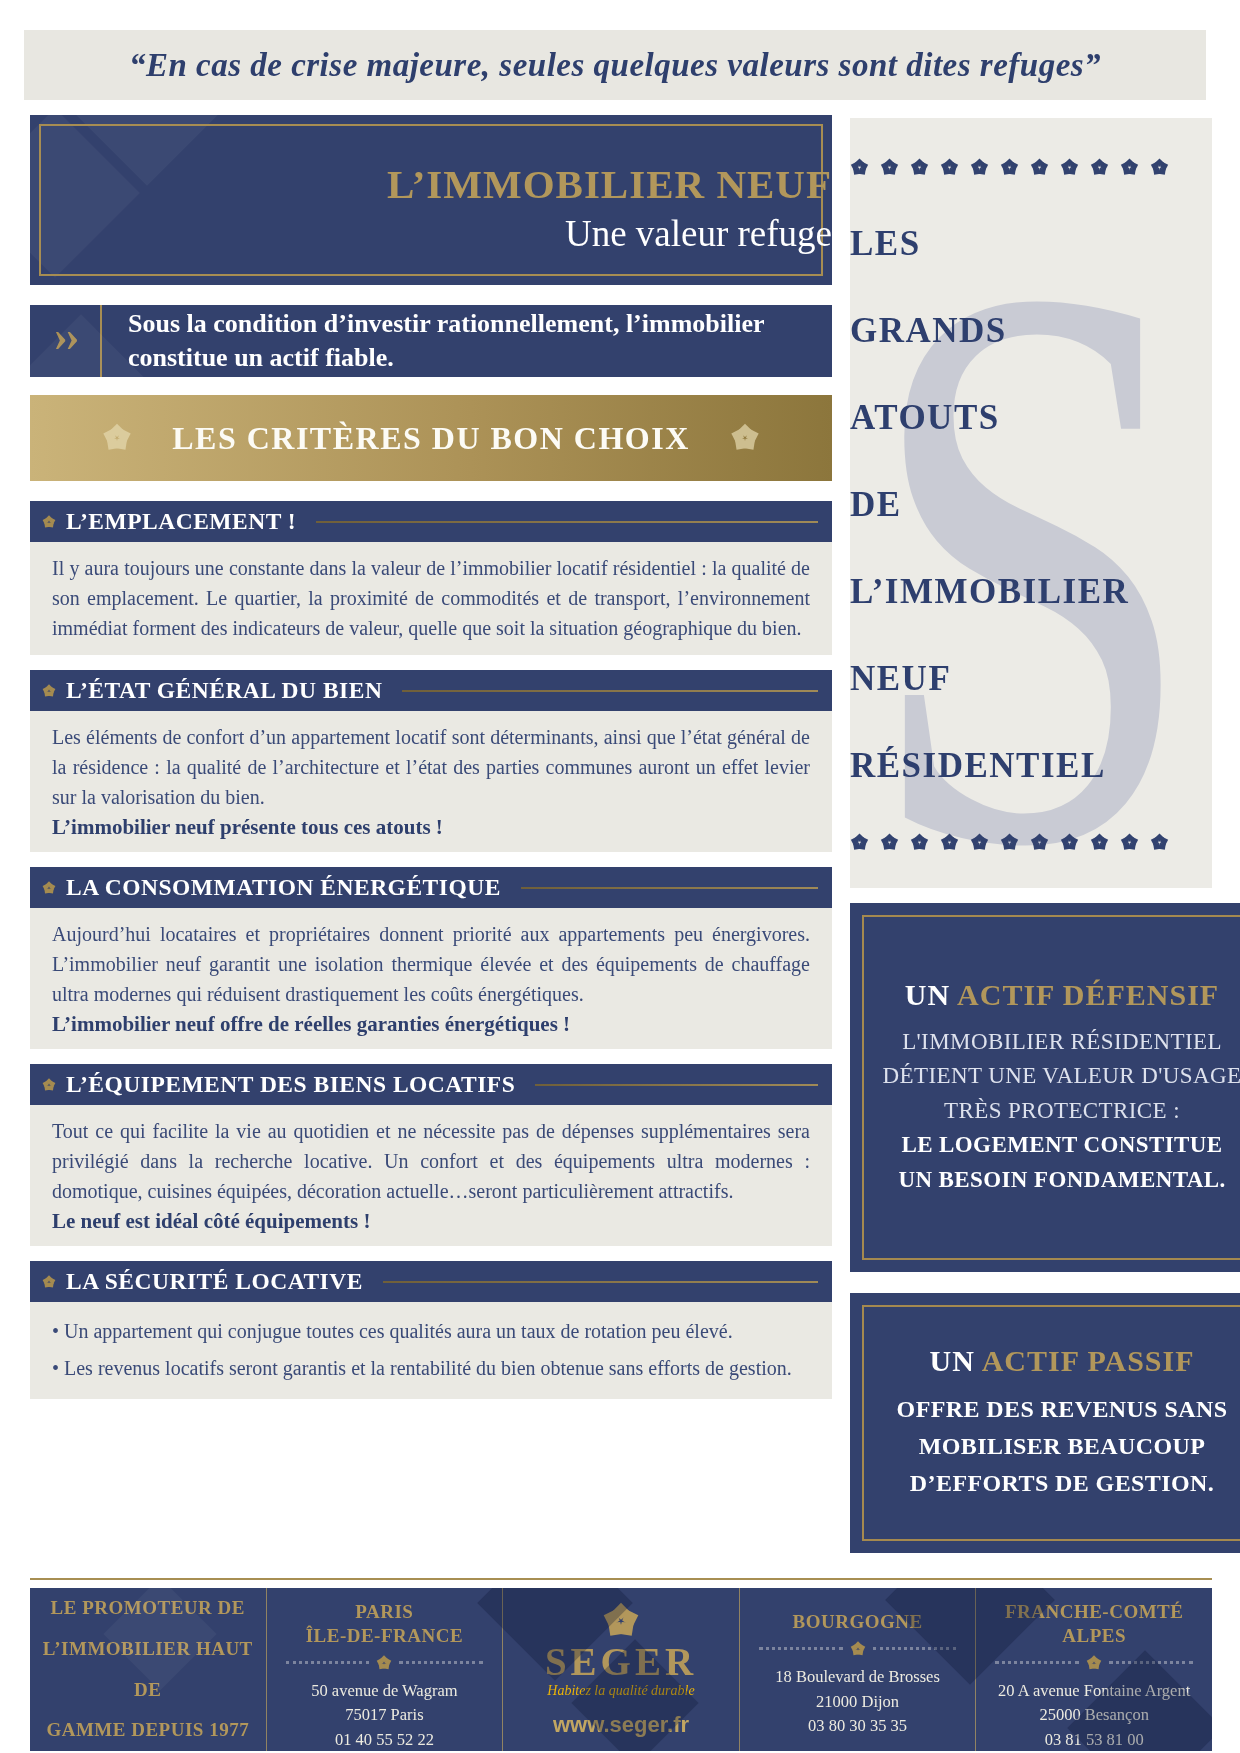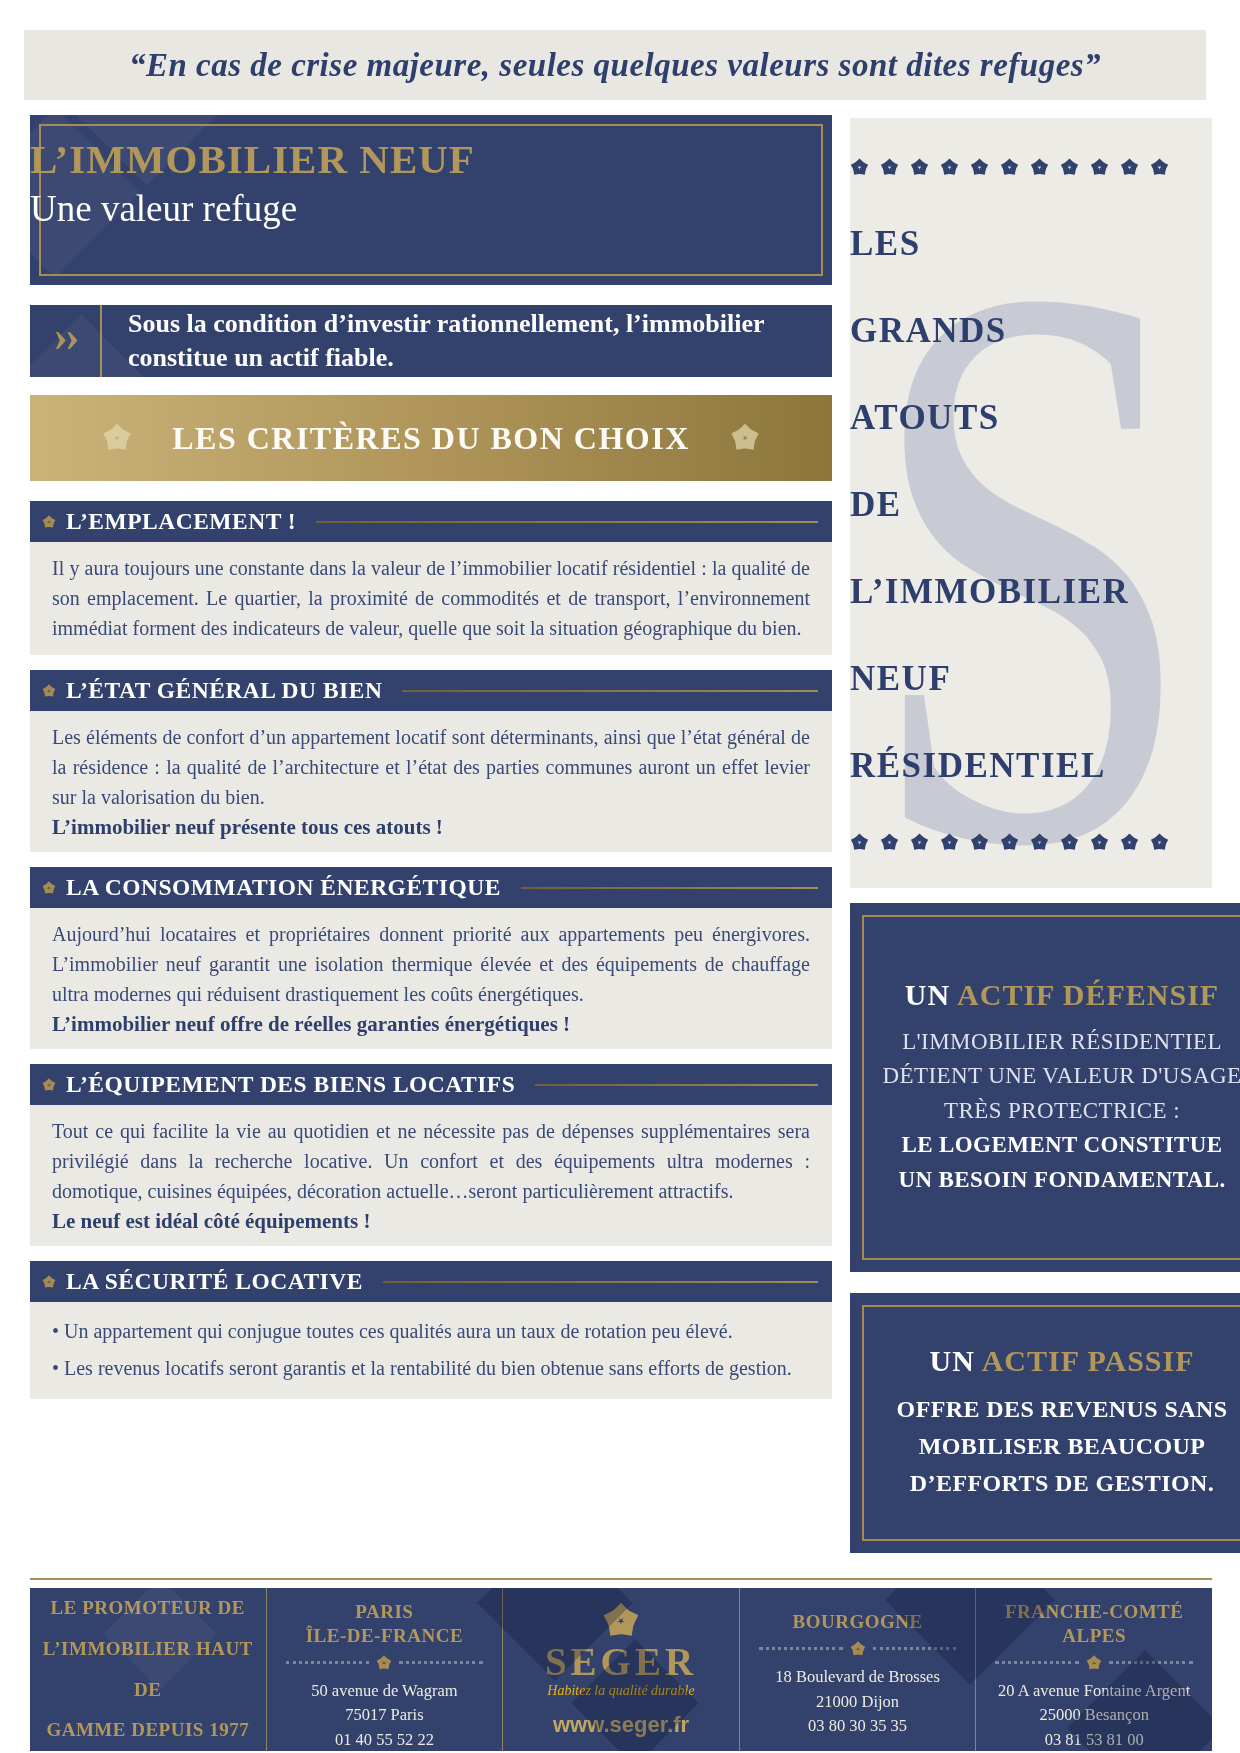--- a/index.html
+++ b/index.html
@@ -9,21 +9,21 @@
   
   .quote-bar { position:absolute; left:24px; top:30px; width:1182px; height:70px; background:#e8e7e1;
                display:flex; align-items:center; justify-content:center; }
   .quote { font-size:33px; font-weight:bold; font-style:italic; color:#2e3f6d; letter-spacing:.5px; }
 
   
   .left-col { position:absolute; left:30px; top:115px; width:802px; }
 
   .title-box { position:relative; height:170px; background:#33416d; overflow:hidden; margin-bottom:20px; }
   .title-inner-border { position:absolute; inset:9px; border:2px solid #a78d52; }
-  .title-content { position:relative; text-align:left; padding-top:20px; }
+  .title-content { position:relative; text-align:right; padding-top:45px; }
   .main-title { font-size:41px; font-weight:bold; color:#b2975b; letter-spacing:1px; margin:0; }
   .sub-title { font-size:37px; color:#ffffff; margin:4px 0 0; font-weight:normal; }
 
   .intro-bar { position:relative; height:72px; background:#33416d; margin-bottom:18px;
                display:flex; align-items:center; overflow:hidden; }
   .intro-chevrons { width:70px; text-align:center; font-size:44px; font-weight:bold; color:#ab9055;
                     letter-spacing:-3px; line-height:1; padding-bottom:8px; flex:none; }
   .intro-divider { width:2px; align-self:stretch; background:#a78d52; flex:none; }
   .intro-text { flex:1; padding:0 14px 0 26px; color:#fff; font-size:26px; font-weight:bold; line-height:1.32; }
 

